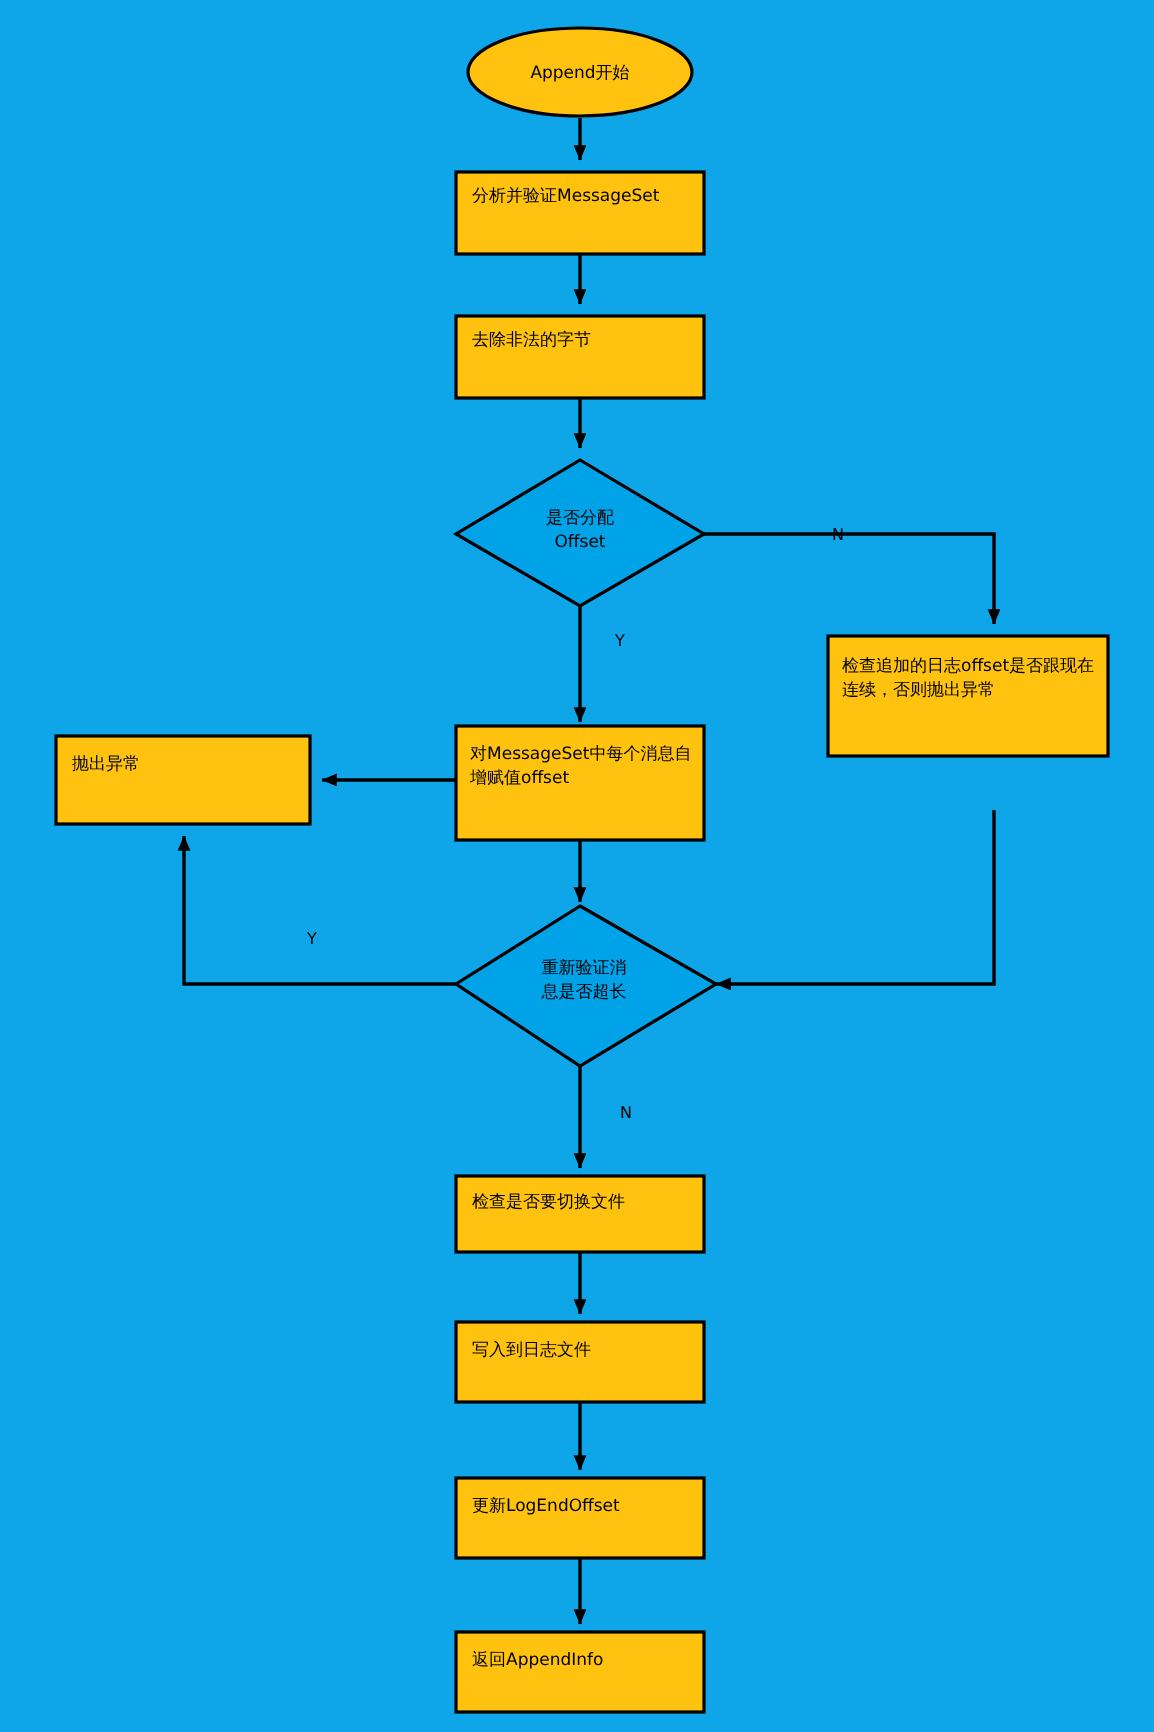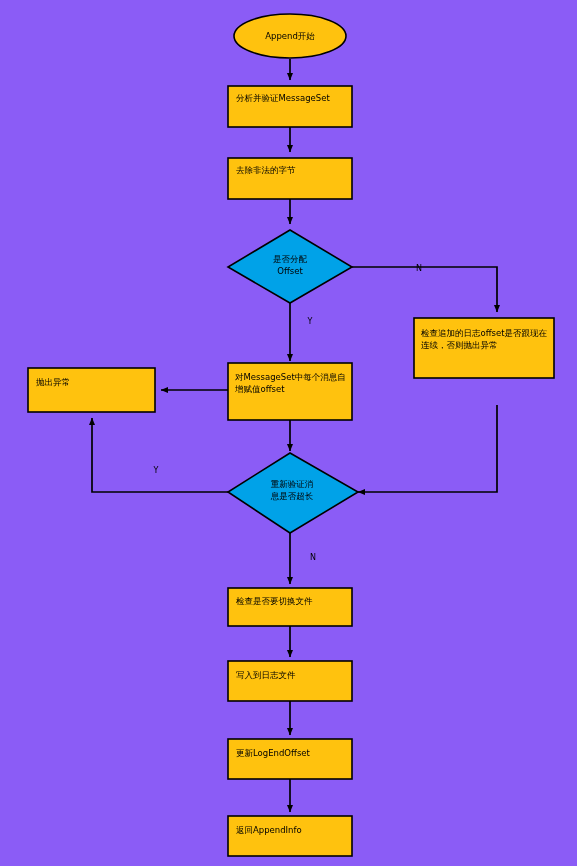--- a/index.html
+++ b/index.html
@@ -8,21 +8,21 @@
     padding: 0;
     background: #ffffff;
   }
   body {
     font-family: "DejaVu Sans", "Liberation Sans", sans-serif;
   }
   #canvas-wrap {
     position: relative;
     width: 577px;
     height: 866px;
-    background: #8b5cf6;
+    background: #0ea5e9;
     overflow: hidden;
   }
   #flow-svg {
     position: absolute;
     left: 0;
     top: 0;
     width: 577px;
     height: 866px;
     display: block;
   }

